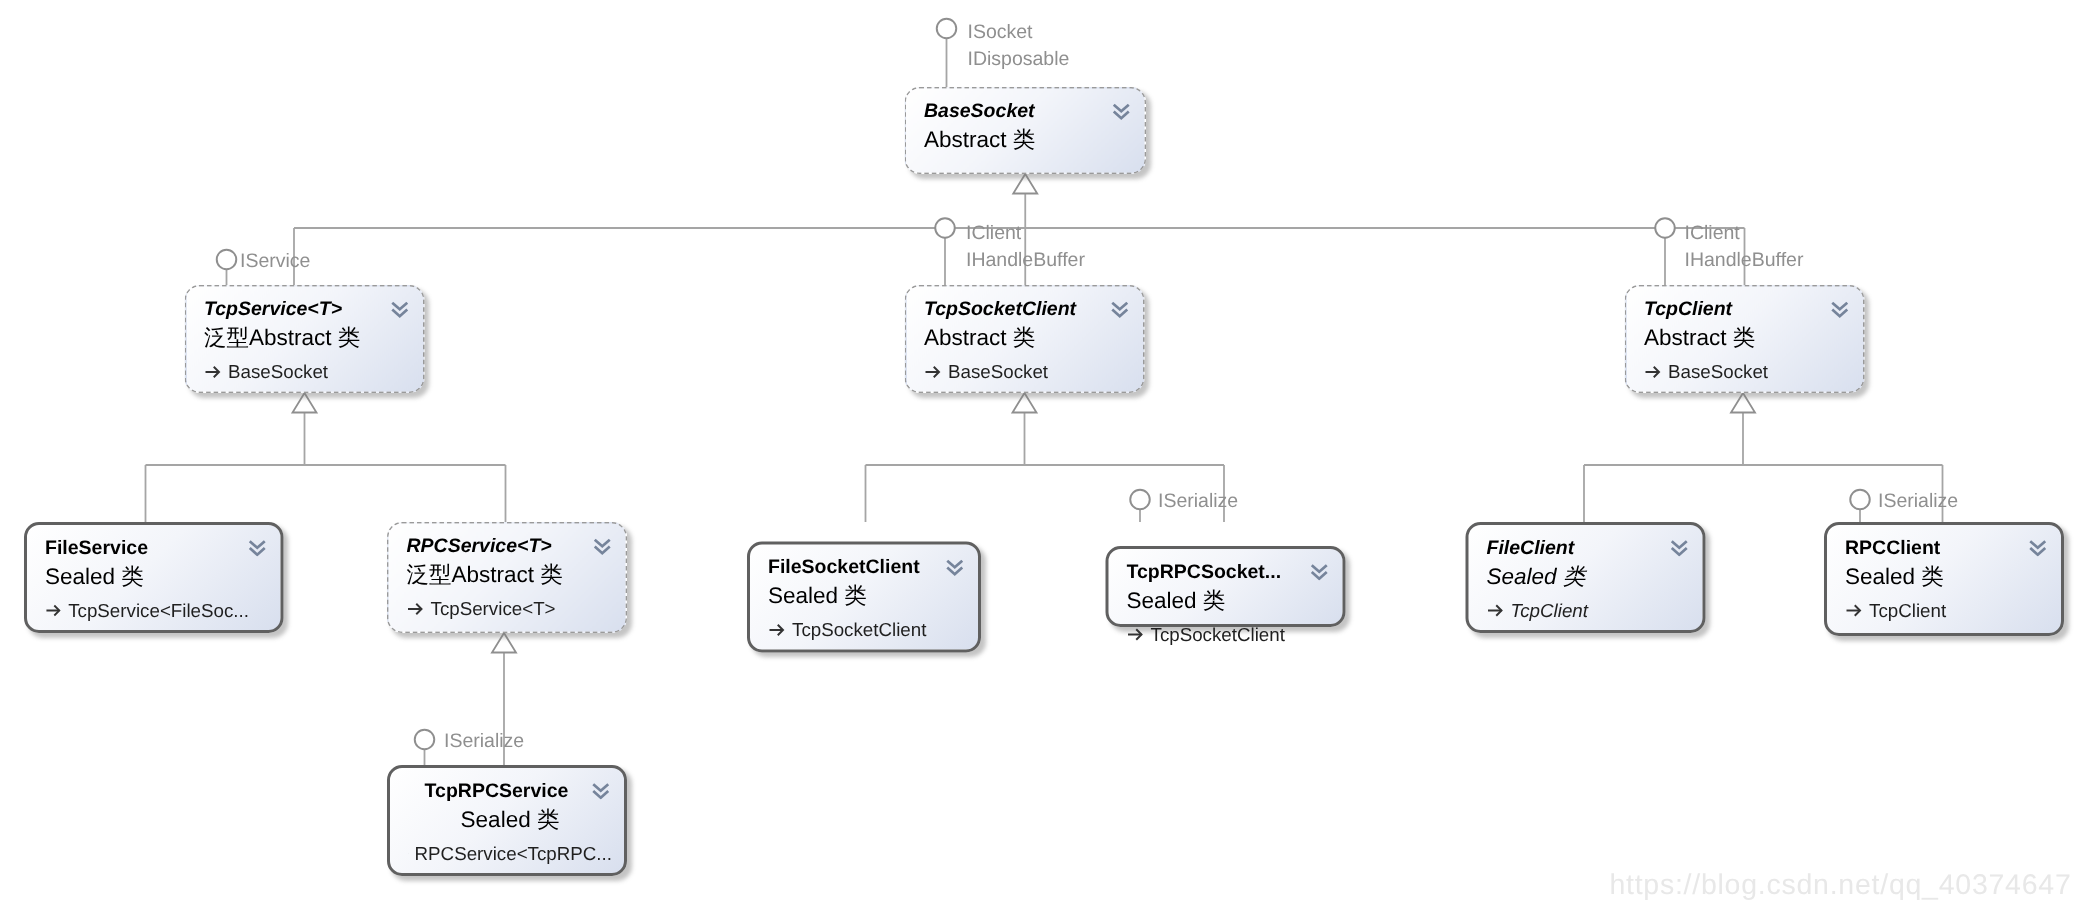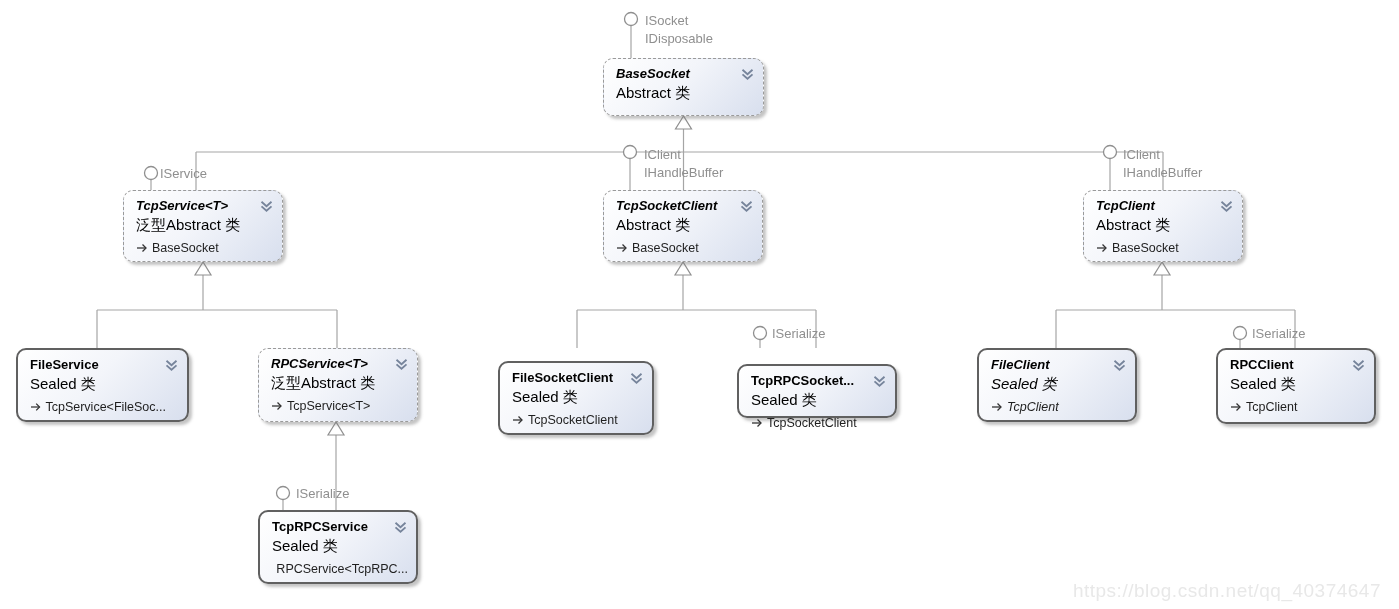--- a/index.html
+++ b/index.html
@@ -251,21 +251,21 @@
         </svg></button>
       <div class="box-modifier">Sealed 类</div>
       <div class="box-base">
         <svg width="12" height="10" viewBox="0 0 12 10">
           <line x1="1" y1="5" x2="10" y2="5" stroke="#333333" stroke-width="1.3"></line>
           <polyline points="6.5,1.5 10,5 6.5,8.5" fill="none" stroke="#333333" stroke-width="1.3"></polyline>
         </svg>
         <span>TcpClient</span>
       </div>
     </div>
-    <div class="class-box sealed" style="left: 258px; top: 510px; width: 160px; height: 74px;">
+    <div class="class-box sealed" style="left: 258px; top: 510px; width: 160px; height: 74px; text-align: center;">
       <div class="box-title">TcpRPCService</div>
       <button class="chevron-btn"><svg width="13" height="11" viewBox="0 0 13 11">
           <polyline points="1.5,0.8 6.5,5.2 11.5,0.8" fill="none" stroke="#76849b" stroke-width="1.8"></polyline>
           <polyline points="1.5,5.4 6.5,9.8 11.5,5.4" fill="none" stroke="#76849b" stroke-width="1.8"></polyline>
         </svg></button>
       <div class="box-modifier">Sealed 类</div>
       <div class="box-base">
         <svg width="12" height="10" viewBox="0 0 12 10">
           <line x1="1" y1="5" x2="10" y2="5" stroke="#333333" stroke-width="1.3"></line>
           <polyline points="6.5,1.5 10,5 6.5,8.5" fill="none" stroke="#333333" stroke-width="1.3"></polyline>

